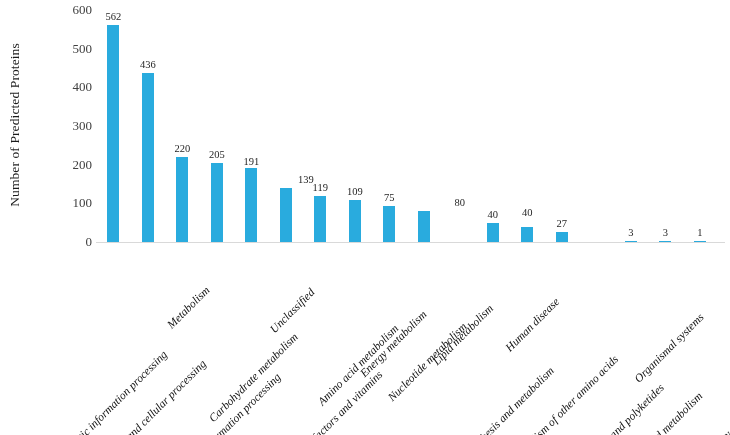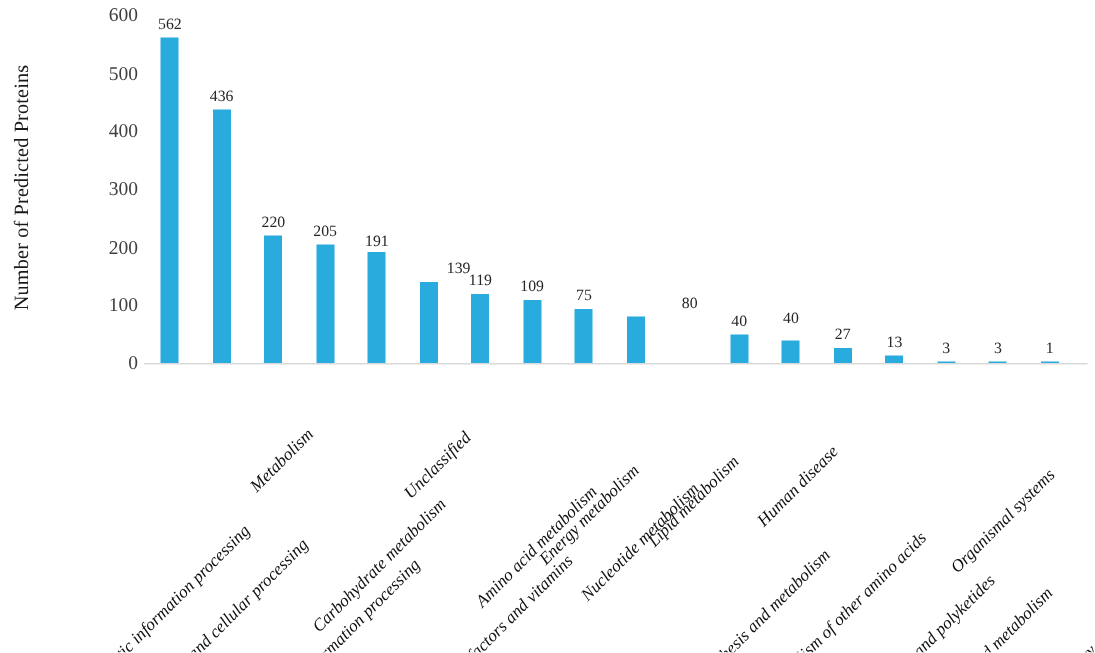--- a/index.html
+++ b/index.html
@@ -180,24 +180,20 @@
         <div class="bar" style="height: 19.3333px; background: rgb(41, 171, 222);"></div>
         <div class="bar-value" style="bottom: 22.3333px;">40</div>
       </div>
       <div class="bar-slot" style="left: 414px;">
         <div class="bar" style="height: 15.4667px; background: rgb(41, 171, 222);"></div>
         <div class="bar-value" style="bottom: 24px;">40</div>
       </div>
       <div class="bar-slot" style="left: 448.5px; text-align: center;">
         <div class="bar" style="height: 10.44px; background: rgb(41, 171, 222);"></div>
         <div class="bar-value" style="bottom: 13.44px;">27</div>
-      </div>
-      <div class="bar-slot" style="left: 483px;">
-        <div class="bar" style="height: 5.02667px; background: rgb(41, 171, 222);"></div>
-        <div class="bar-value" style="bottom: 8.02667px;">13</div>
       </div>
       <div class="bar-slot" style="left: 517.5px;">
         <div class="bar" style="height: 1.5px; background: rgb(41, 171, 222);"></div>
         <div class="bar-value" style="bottom: 4.5px;">3</div>
       </div>
       <div class="bar-slot" style="left: 552px;">
         <div class="bar" style="height: 1.5px; background: rgb(41, 171, 222);"></div>
         <div class="bar-value" style="bottom: 4.5px;">3</div>
       </div>
       <div class="bar-slot" style="left: 586.5px;">

